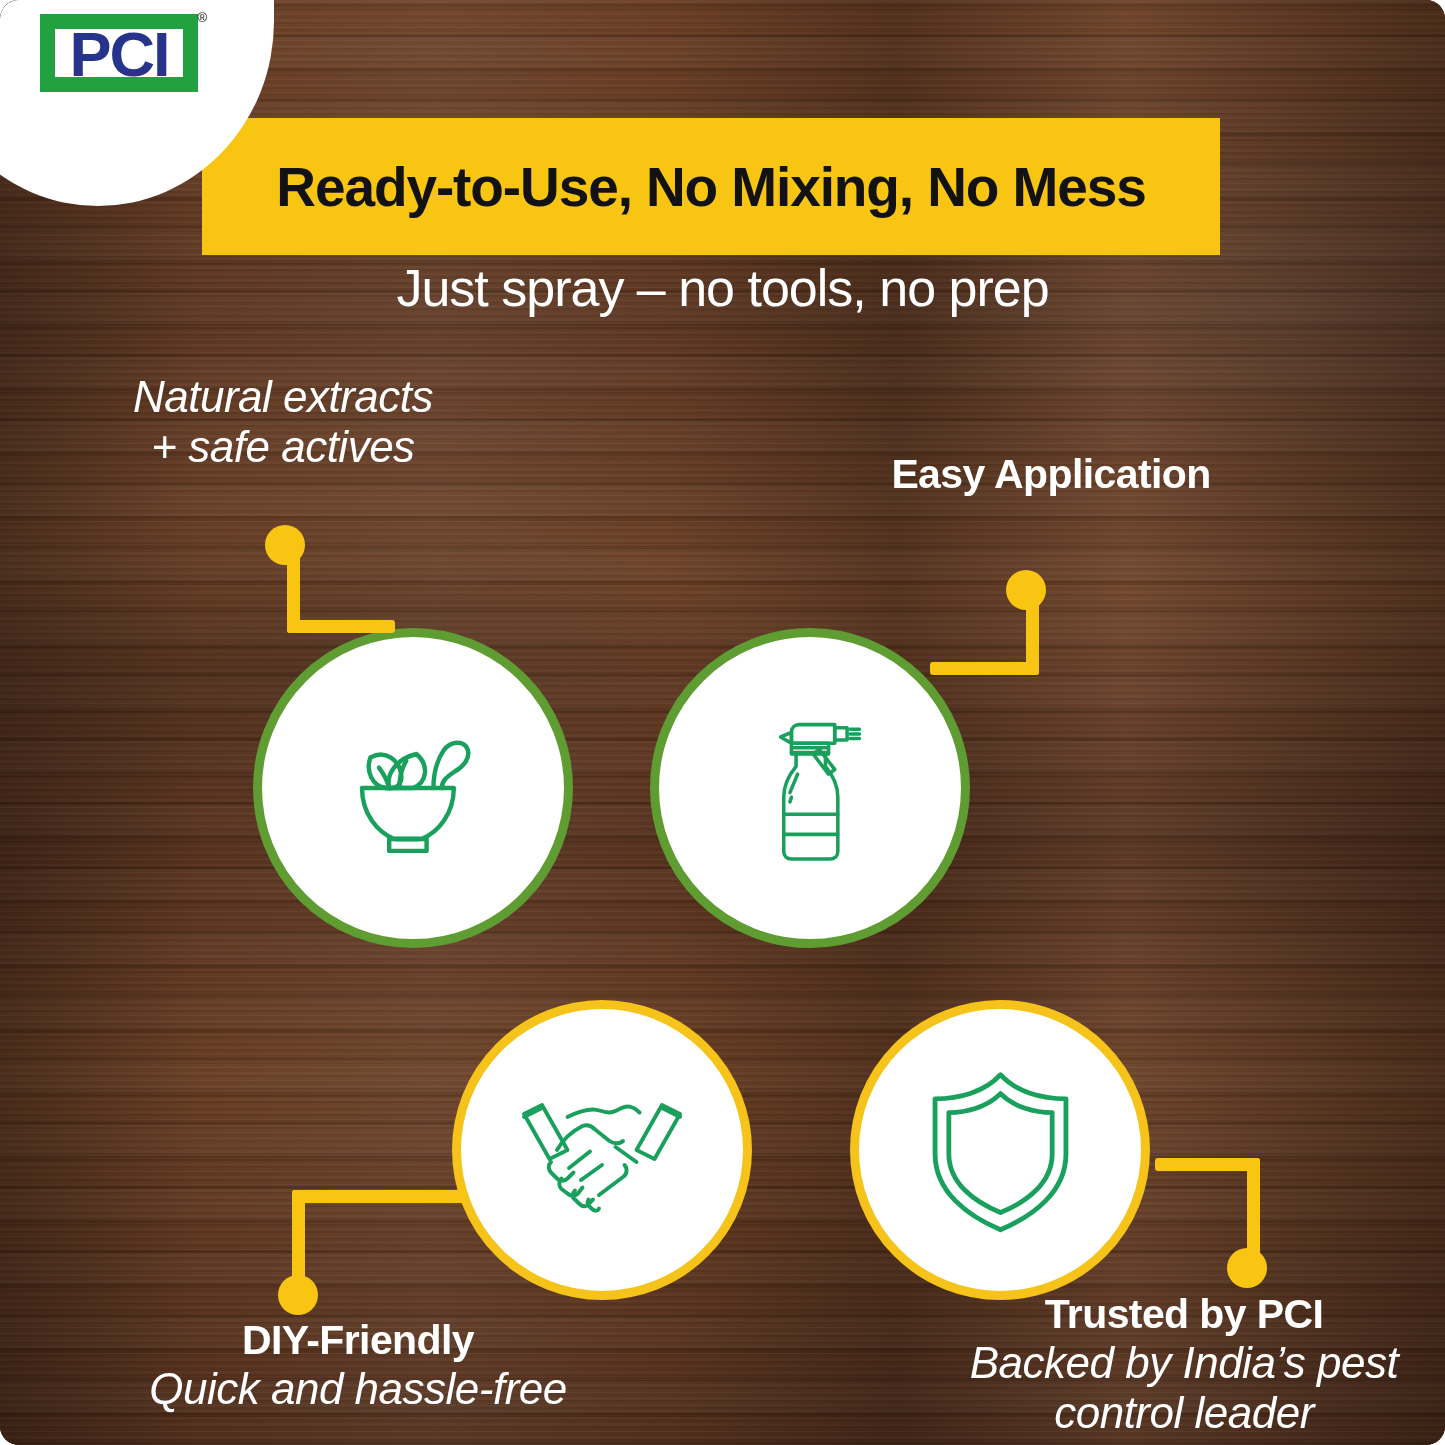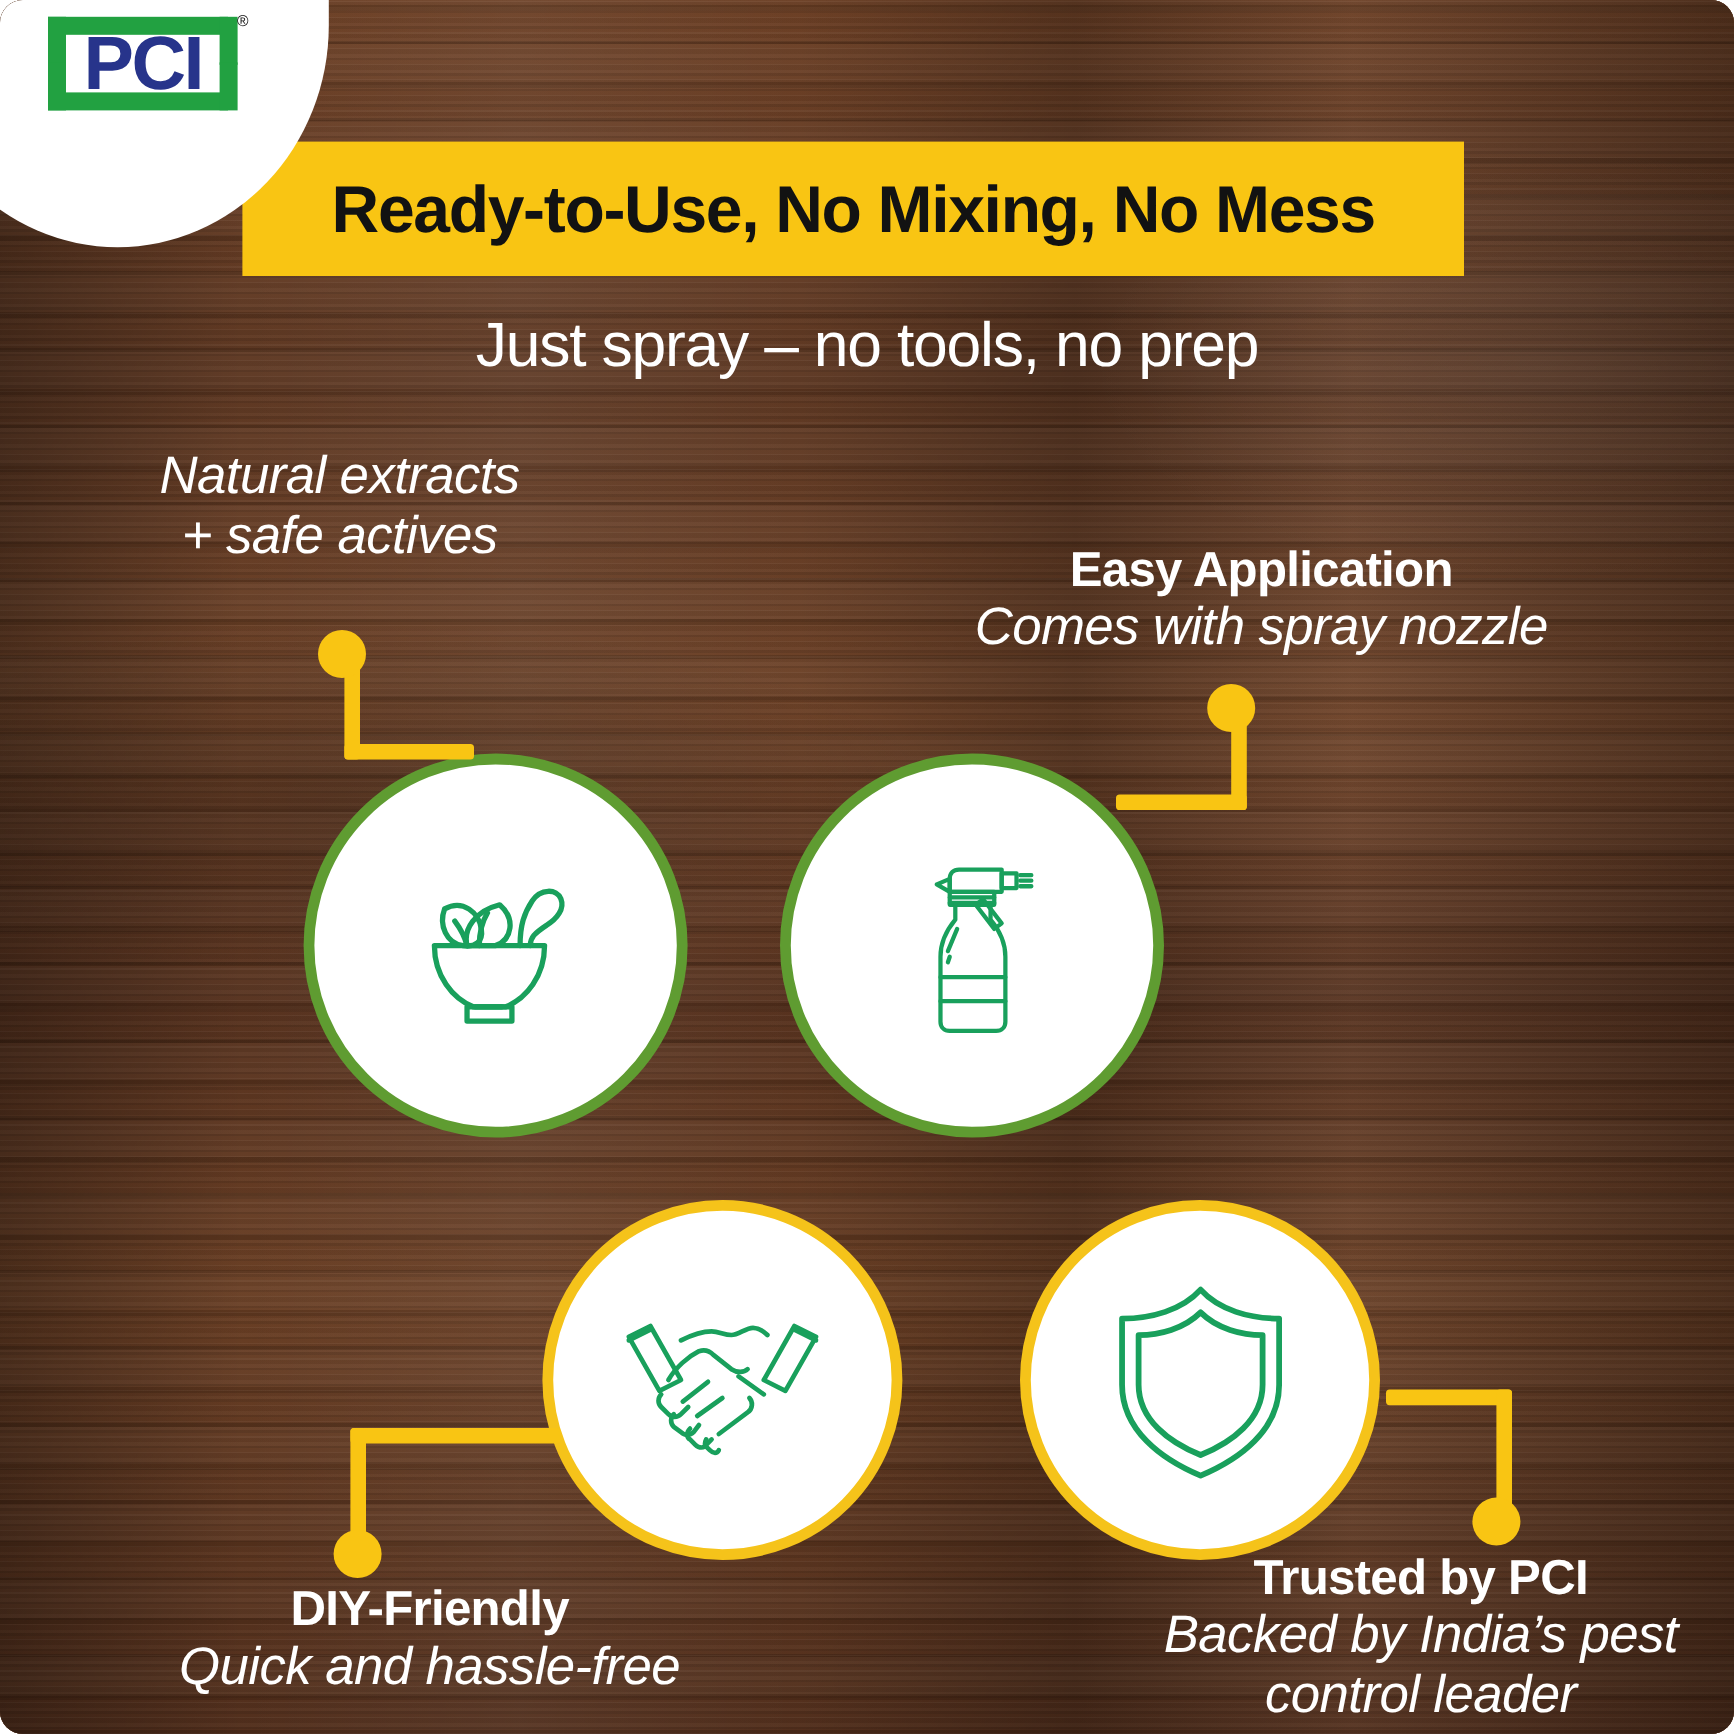--- a/index.html
+++ b/index.html
@@ -65,21 +65,21 @@
     text-align:center;color:#27348b;font-weight:bold;font-size:63px;
     letter-spacing:-2px;font-family:"Liberation Sans", sans-serif;
     line-height:1;
   }
   .logo-reg{
     position:absolute;right:-3px;top:4px;font-size:13px;color:#111;
   }
 
   
   .band{
-    position:absolute;left:202px;top:118px;width:1018px;height:112px;
+    position:absolute;left:202px;top:118px;width:1018px;height:137px;
     background:#F9C513;display:flex;align-items:center;justify-content:center;
     z-index:5;
   }
   .band-text{
     color:#121212;font-weight:bold;font-size:55px;letter-spacing:-1.1px;
     font-family:"Liberation Sans", sans-serif;white-space:nowrap;
   }
   .subhead{
     position:absolute;left:0;right:0;top:258px;text-align:center;
     color:#ffffff;font-size:52px;letter-spacing:-1px;z-index:5;
@@ -229,21 +229,20 @@
     </svg>
   </div>
 
   <div class="lbl" style="left:18px;top:372px;width:530px;text-align:center;">
     <div class="s">Natural extracts</div>
     <div class="s">+ safe actives</div>
   </div>
 
   <div class="lbl" style="left:790px;top:452px;width:522px;text-align:center;">
     <div class="t">Easy Application</div>
-    <div class="s">Comes with spray nozzle</div>
   </div>
 
   <div class="lbl" style="left:82px;top:1318px;width:552px;text-align:center;">
     <div class="t">DIY-Friendly</div>
     <div class="s">Quick and hassle-free</div>
   </div>
 
   <div class="lbl" style="left:930px;top:1292px;width:508px;text-align:center;">
     <div class="t">Trusted by PCI</div>
     <div class="s">Backed by India’s pest</div>

